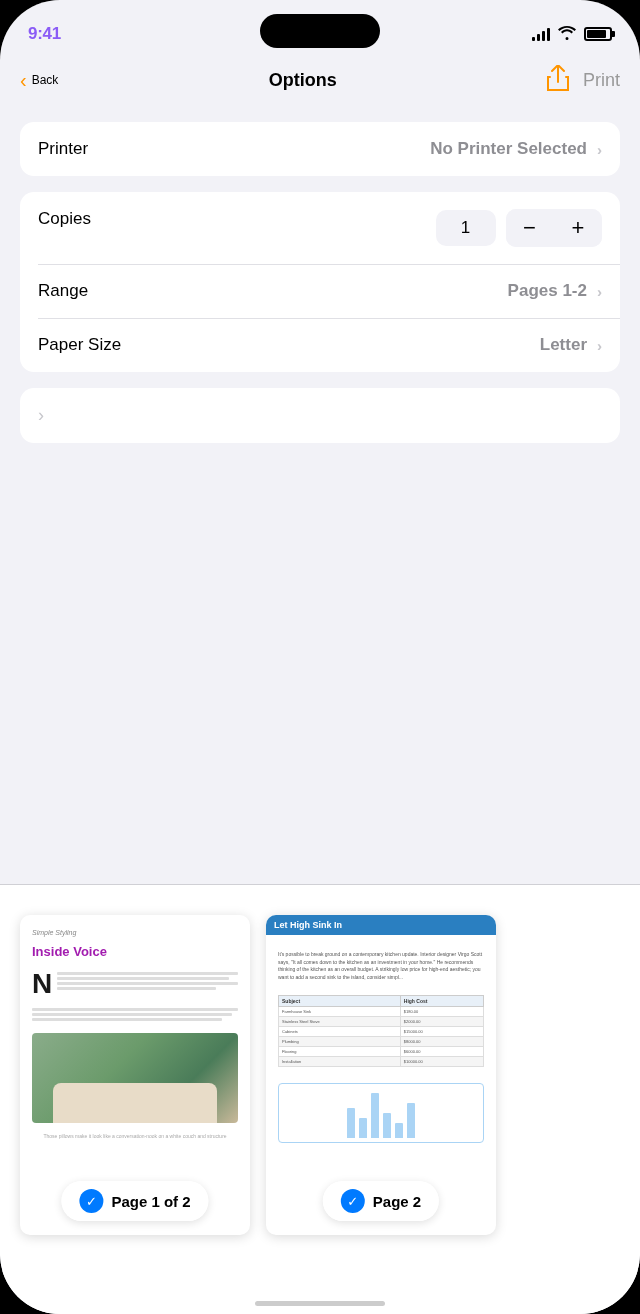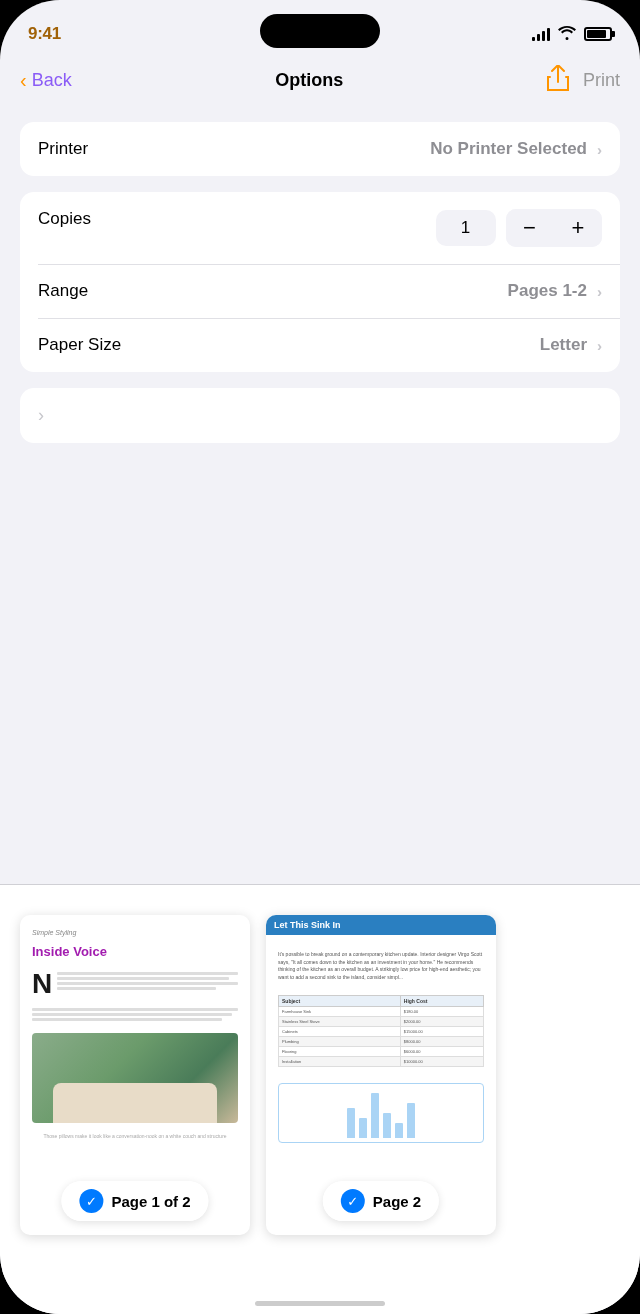--- a/index.html
+++ b/index.html
@@ -43,21 +43,21 @@
       display: flex;
       align-items: center;
       justify-content: space-between;
       padding: 14px 28px 0;
       background: transparent;
     }
 
     .status-time {
       font-size: 17px;
       font-weight: 600;
-      color: #a16207;
+      color: #8b5cf6;
       letter-spacing: -0.3px;
     }
 
     .status-icons {
       display: flex;
       align-items: center;
       gap: 8px;
     }
 
     .signal-bars {
@@ -122,22 +122,22 @@
       cursor: pointer;
     }
 
     .nav-back-chevron {
       font-size: 20px;
       font-weight: 300;
       color: #FF9500;
     }
 
     .nav-back-label {
-      font-size: 18px;
-      color: #8b5cf6;
+      font-size: 12px;
+      color: #000000;
     }
 
     .nav-title {
       font-size: 18px;
       font-weight: 600;
       color: #000;
     }
 
     .nav-actions {
       display: flex;
@@ -645,21 +645,21 @@
         </div>
         <div class="page-indicator">
           <div class="page-check">✓</div>
           <span class="page-indicator-label">Page 1 of 2</span>
         </div>
       </div>
 
       <div class="preview-page preview-page-2">
         <div class="page-thumbnail-content">
           <div class="thumb-header-blue">
-            <span>Let This Sink In</span>
+            <span>Let High Sink In</span>
           </div>
           <div class="thumb-body-text">
             It's possible to break ground on a contemporary kitchen update. Interior designer Virgo Scott says, "It all comes down to the kitchen as an investment in your home." He recommends thinking of the kitchen as an overall budget. A strikingly low price for high-end aesthetic; you want to add a second sink to the island, consider simpl...
           </div>
           <table class="thumb-table">
             <thead>
               <tr>
                 <th>Subject</th>
                 <th>High Cost</th>
               </tr>

